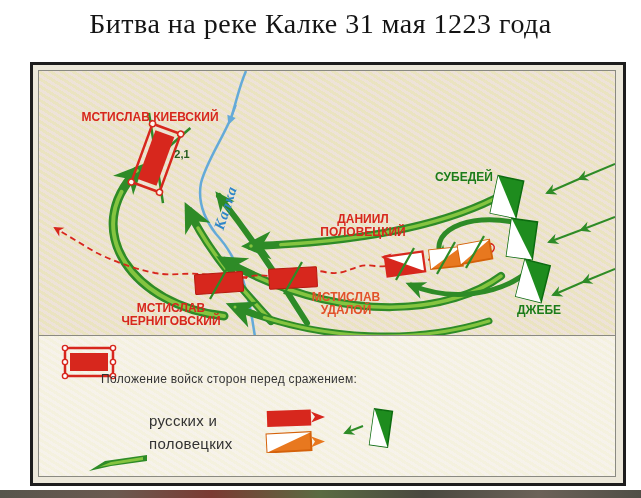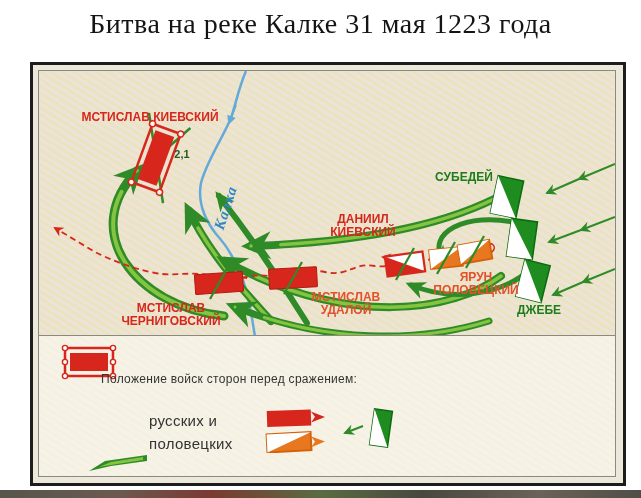--- a/index.html
+++ b/index.html
@@ -168,22 +168,20 @@
         <line x1="357" y1="209" x2="375" y2="177"></line>
         <line x1="398" y1="203" x2="416" y2="171"></line>
         <line x1="427" y1="197" x2="445" y2="165"></line>
       </g>
     </svg>
 
     <div class="maplabel red" style="left:111px;top:47px;">МСТИСЛАВ КИЕВСКИЙ</div>
     <div class="maplabel strength" style="left:143px;top:83px;font-weight:700;">2,1</div>
     <div class="maplabel greentxt" style="left:425px;top:107px;">СУБЕДЕЙ</div>
     <div class="maplabel red" style="left:324px;top:155px;">ДАНИИЛ
-КИЕВСКИЙ</div>
-    <div class="maplabel orangered" style="left:437px;top:213px;">ЯРУН
 ПОЛОВЕЦКИЙ</div>
     <div class="maplabel greentxt" style="left:500px;top:240px;">ДЖЕБЕ</div>
     <div class="maplabel orangered" style="left:307px;top:233px;">МСТИСЛАВ
 УДАЛОЙ</div>
     <div class="maplabel red" style="left:132px;top:244px;">МСТИСЛАВ
 ЧЕРНИГОВСКИЙ</div>
     <div class="riverlabel" style="left:187px;top:137px;">Калка</div>
   </div>
 
   <div class="legend-panel">

